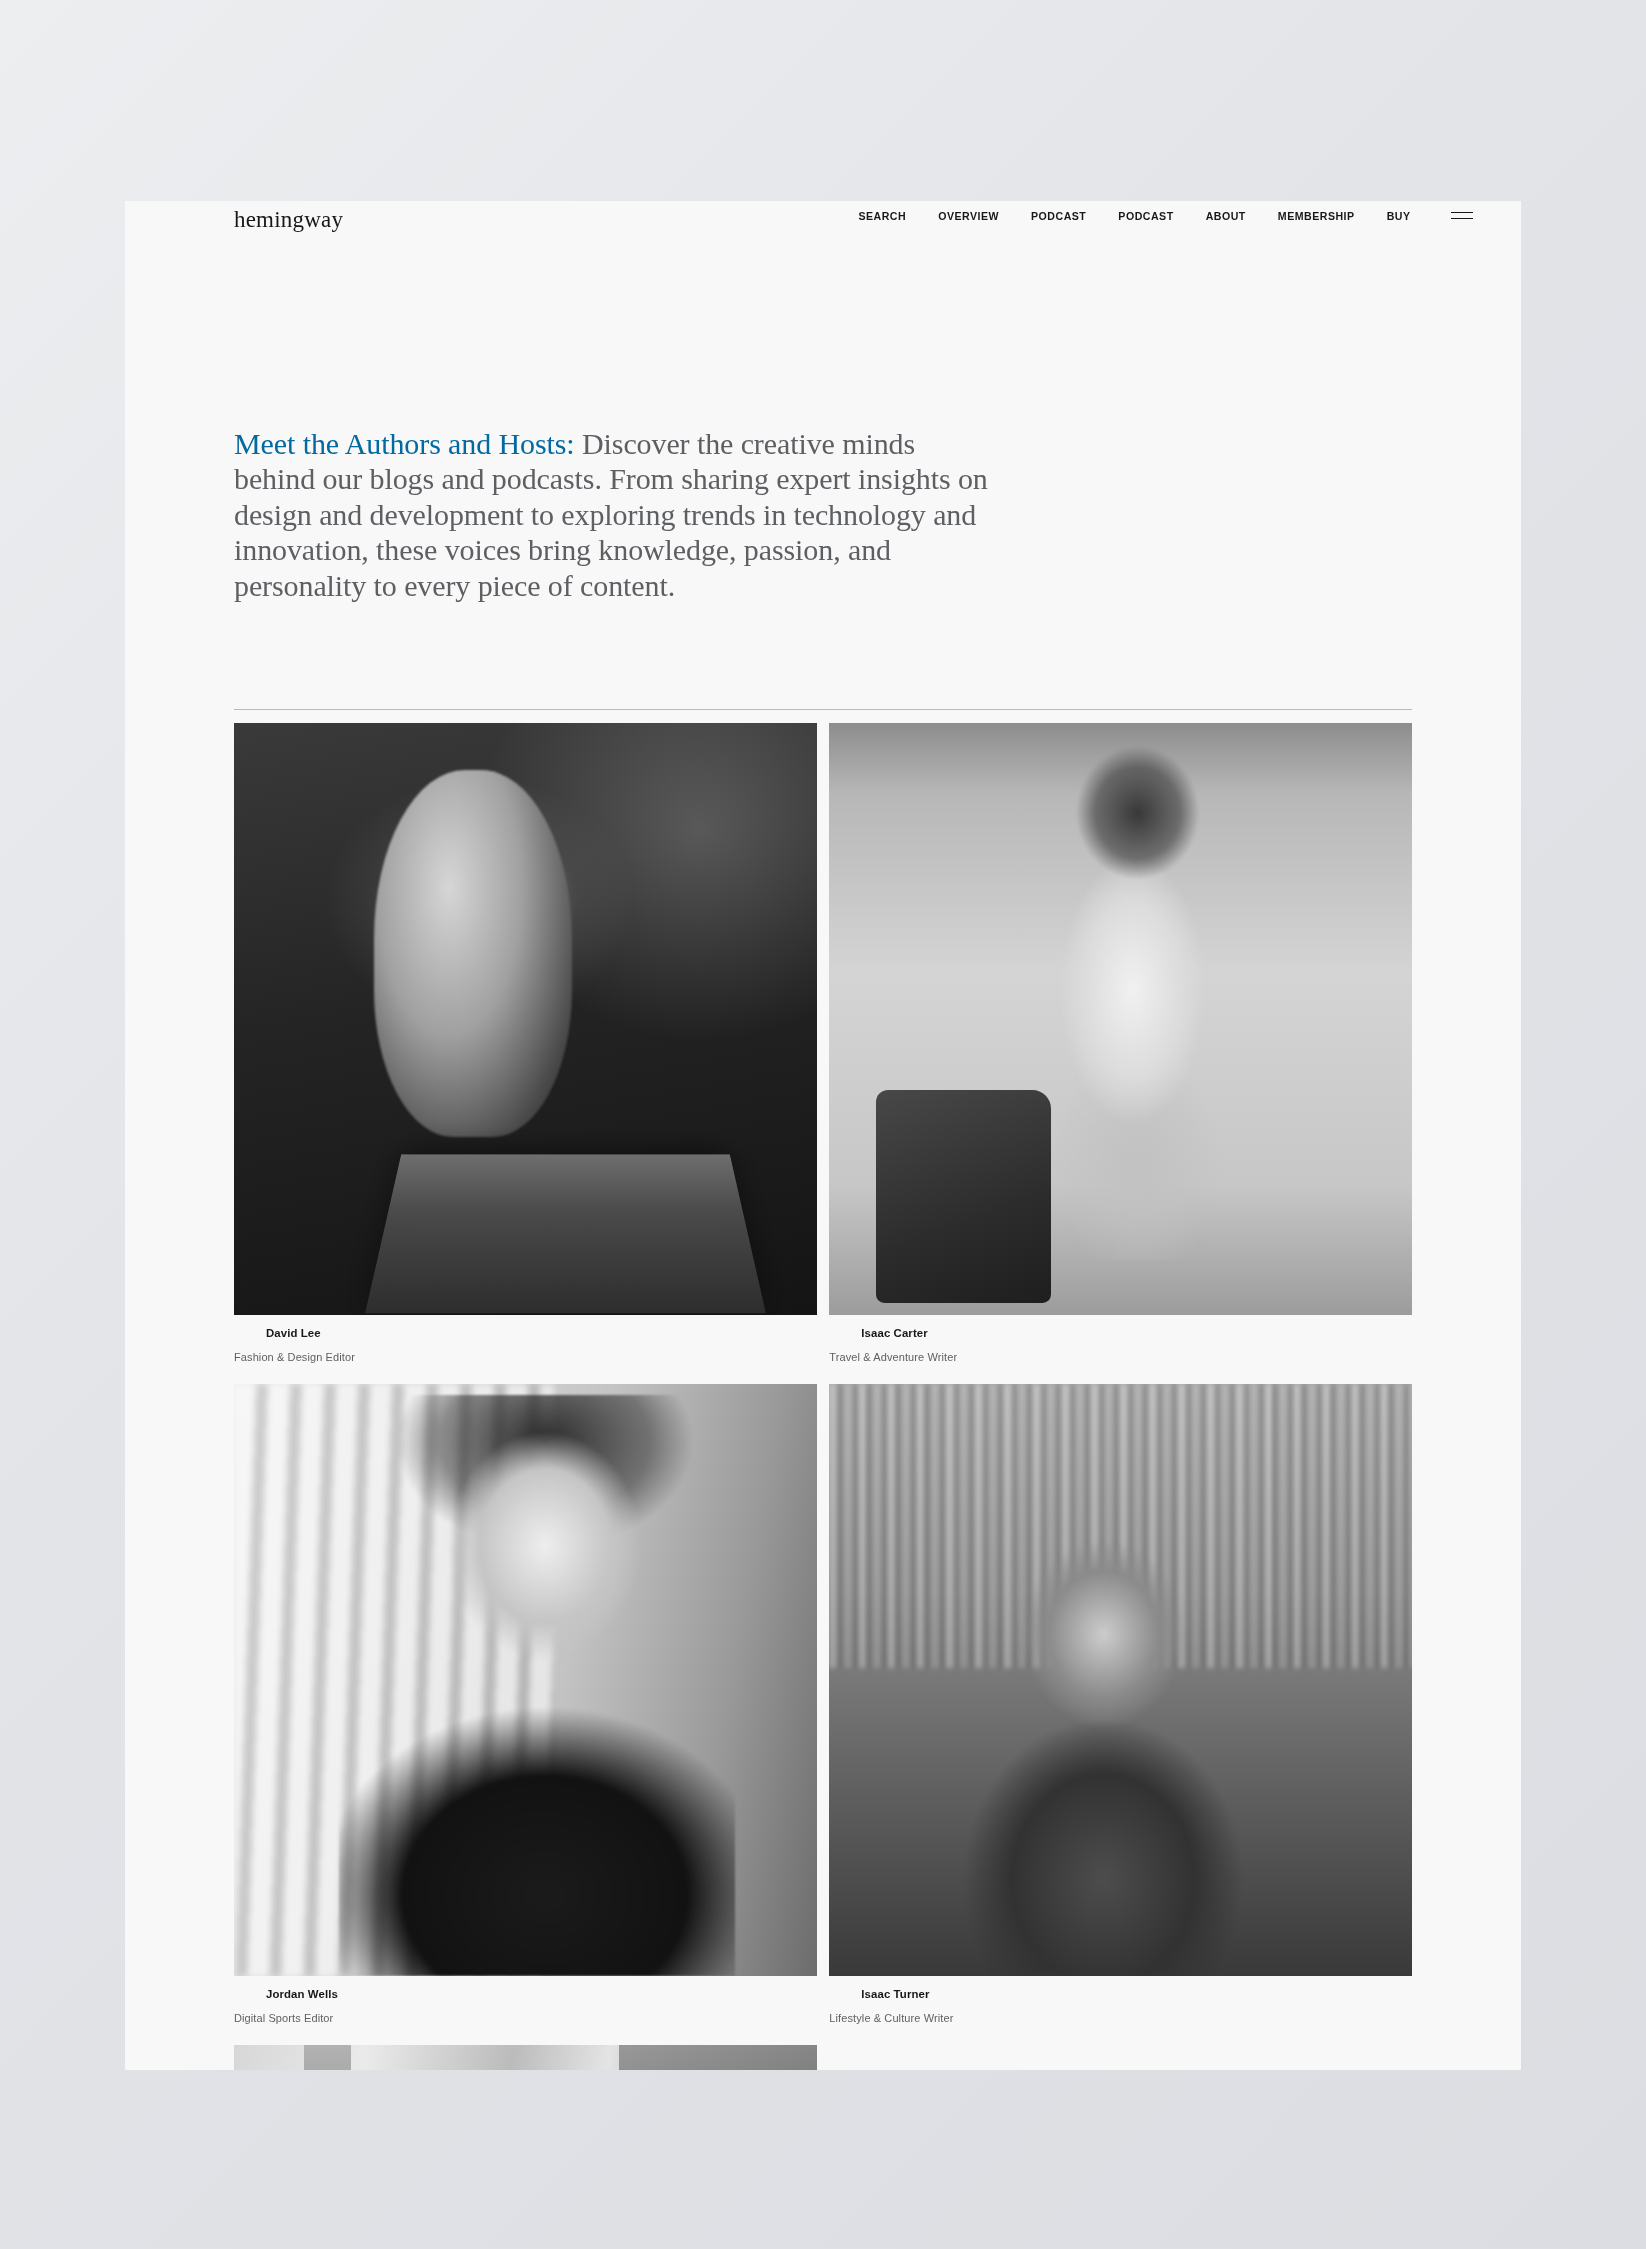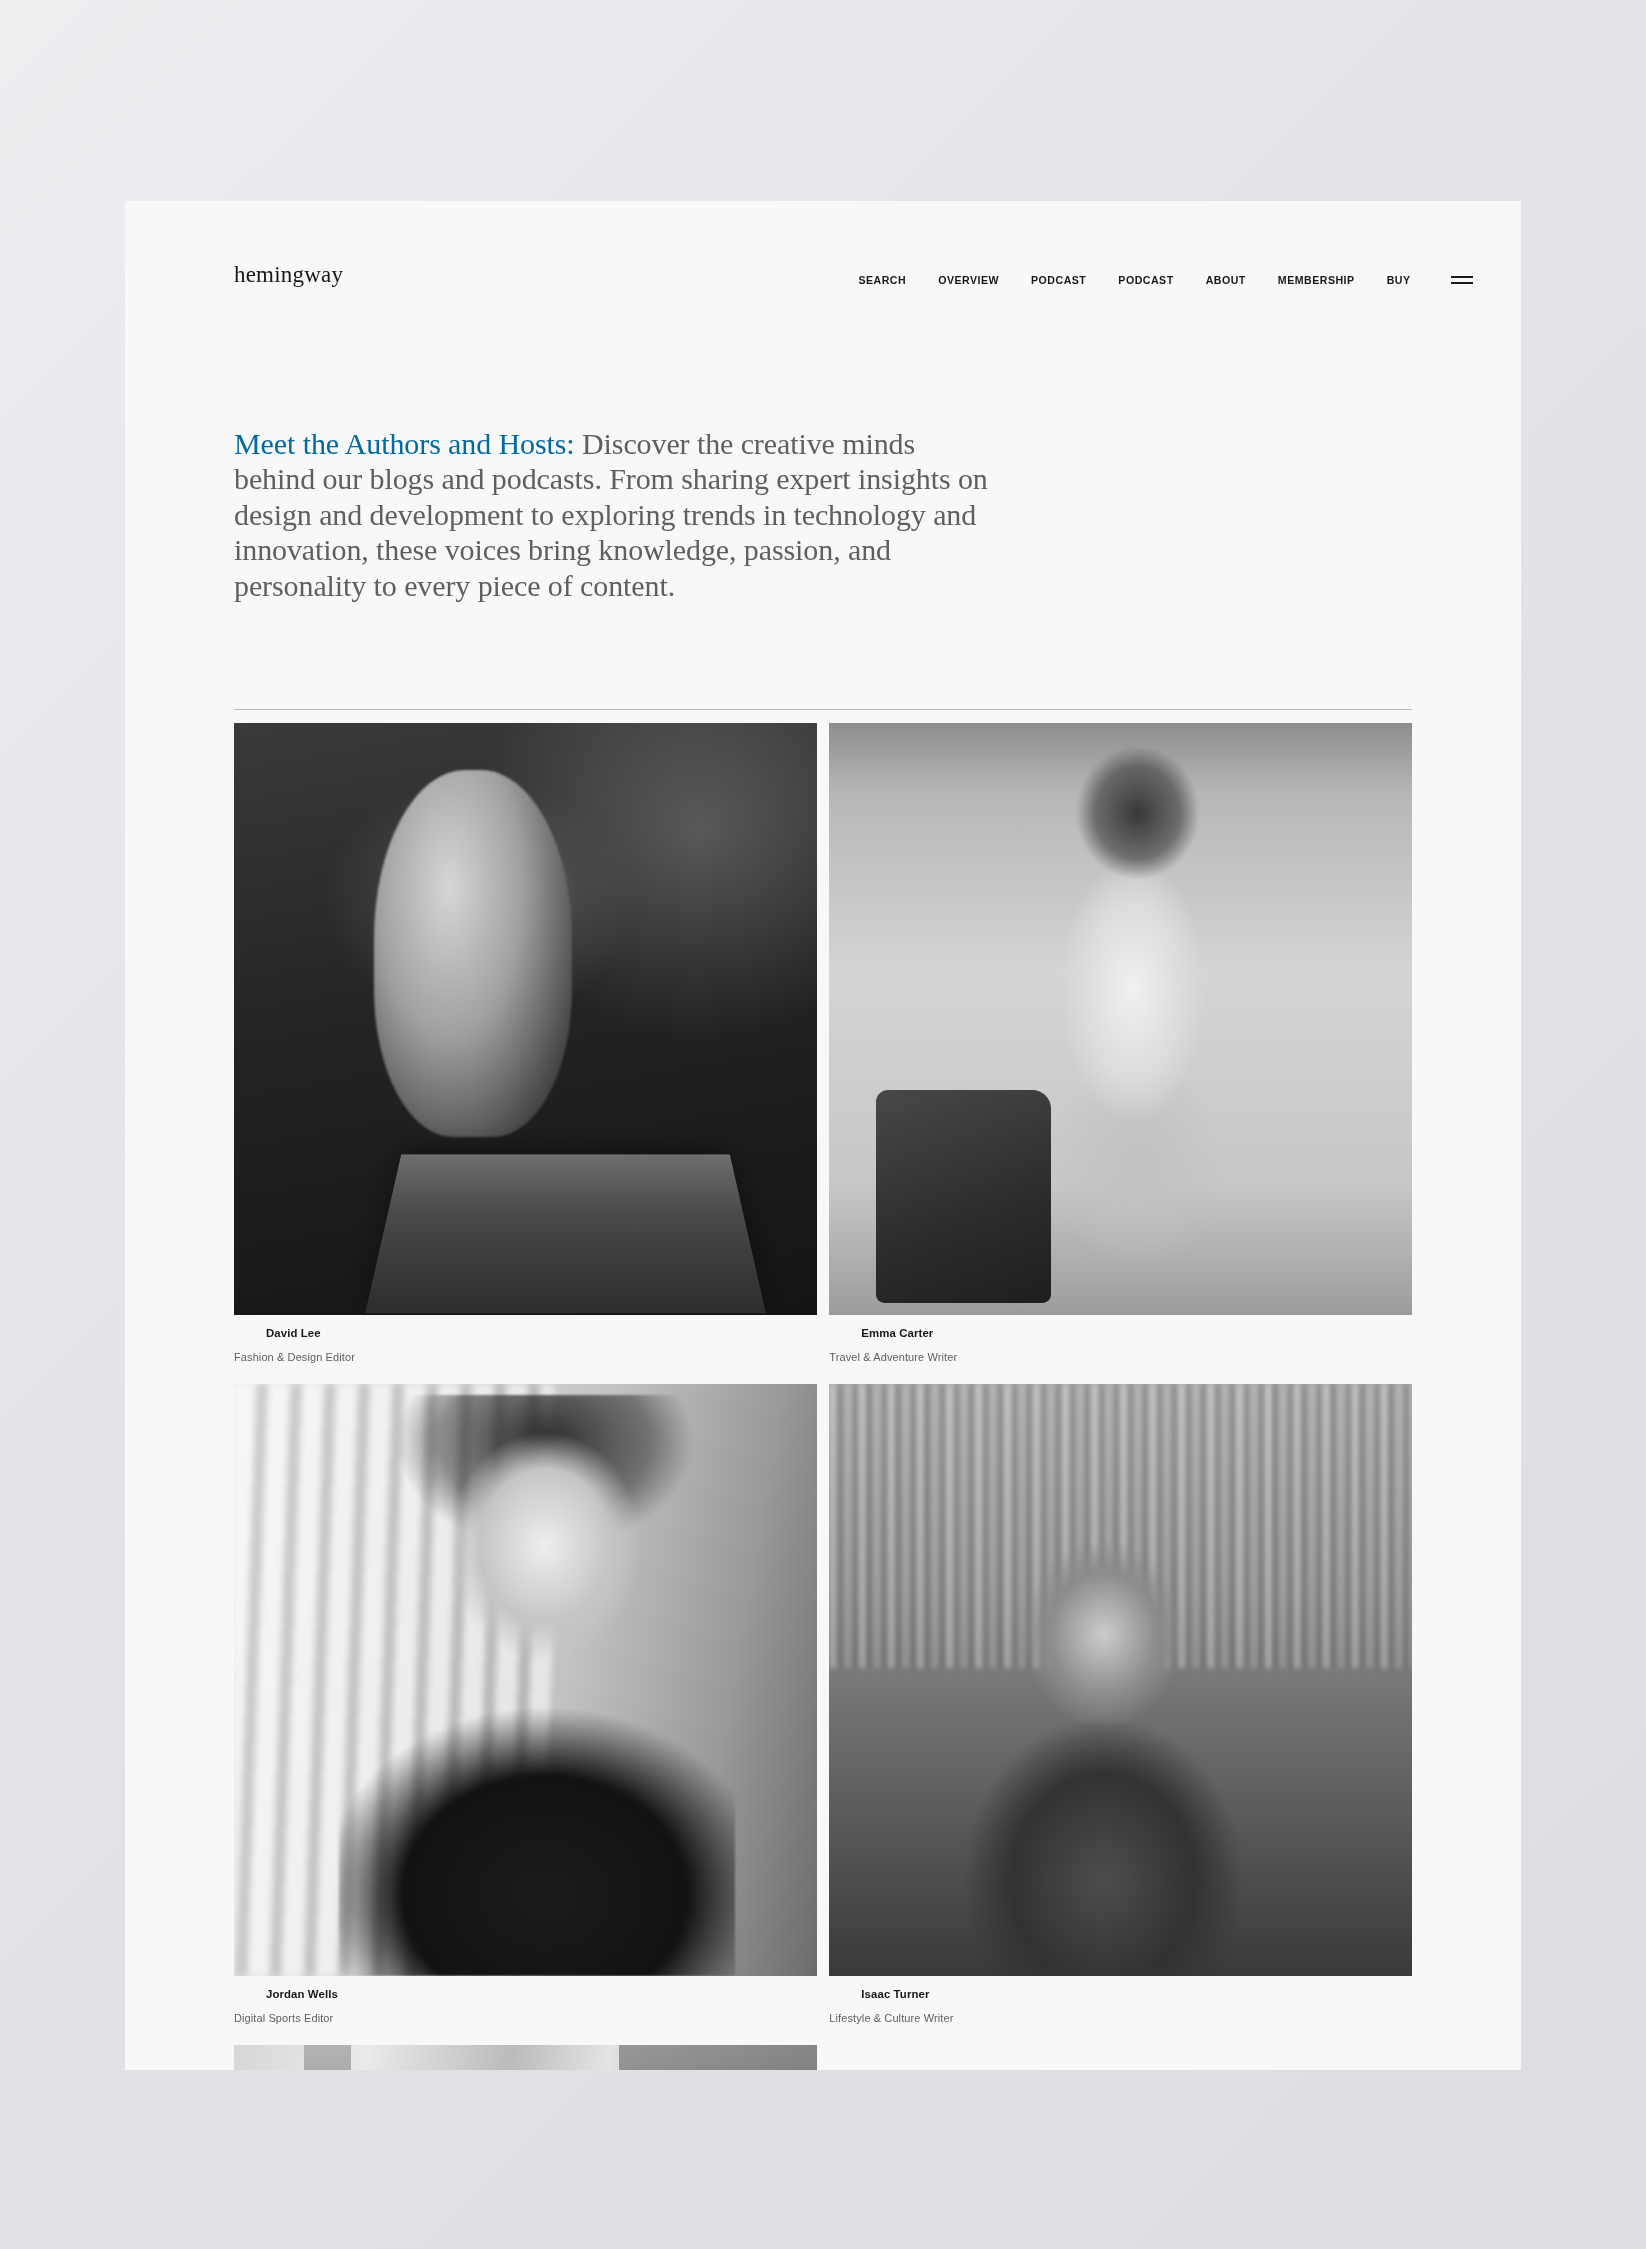--- a/index.html
+++ b/index.html
@@ -24,21 +24,21 @@
     width: 1396px;
     height: 1869px;
     background: #f8f8f8;
     overflow: hidden;
   }
   
   .site-header {
     position: relative;
     height: 85px;
     display: flex;
-    align-items: flex-end;
+    align-items: flex-start;
     justify-content: space-between;
     padding: 0 48px 0 109px;
     box-sizing: border-box;
   }
   .logo {
     font-family: "Liberation Serif", serif;
     font-size: 23px;
     letter-spacing: 0.2px;
     color: #17181a;
     line-height: 1;
@@ -298,21 +298,21 @@
           <div class="card-name">David Lee</div>
           <div class="card-role">Fashion &amp; Design Editor</div>
         </div>
       </article>
 
       <article class="card">
         <div class="thumb">
           <div class="ph ph-emma"></div>
         </div>
         <div class="card-meta">
-          <div class="card-name">Emma Carter</div>
+          <div class="card-name">Isaac Carter</div>
           <div class="card-role">Travel &amp; Adventure Writer</div>
         </div>
       </article>
 
       <article class="card row2">
         <div class="thumb">
           <div class="ph ph-jordan"></div>
         </div>
         <div class="card-meta">
           <div class="card-name">Jordan Wells</div>

